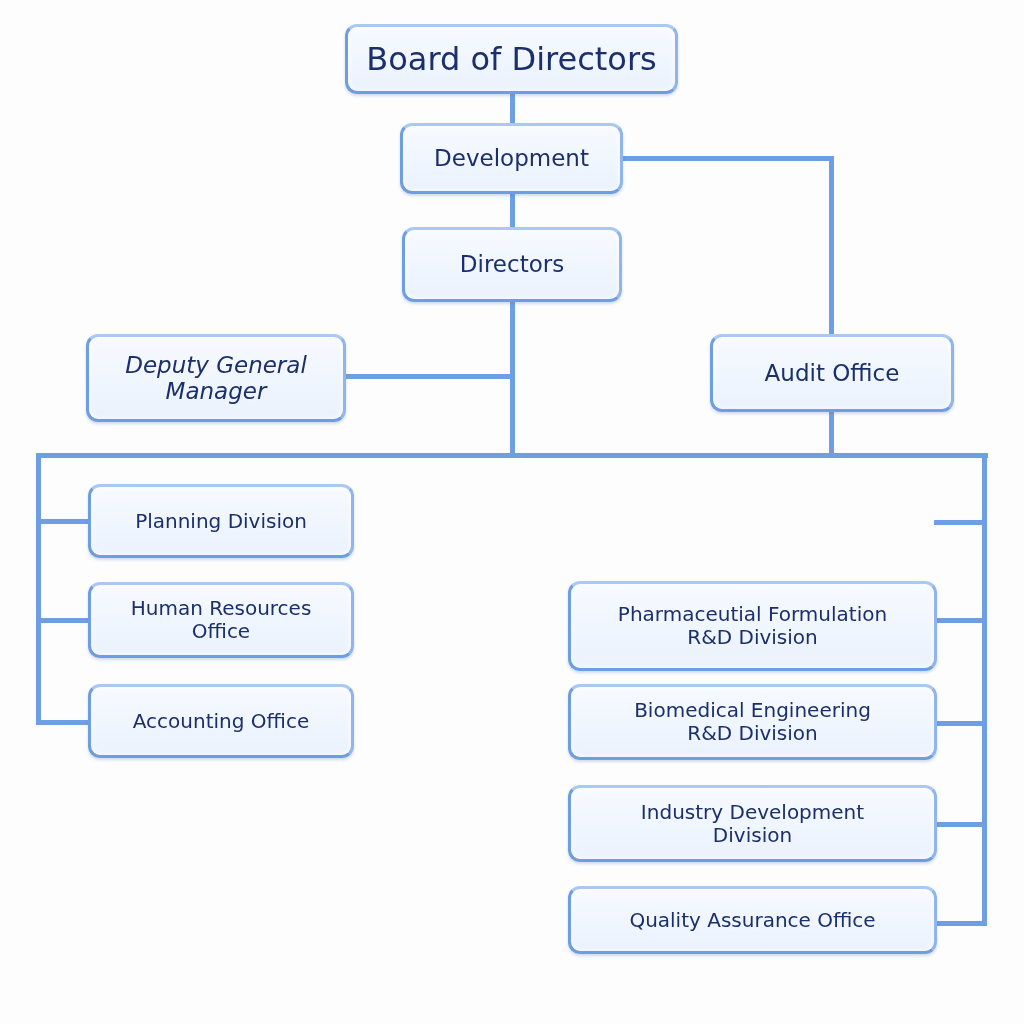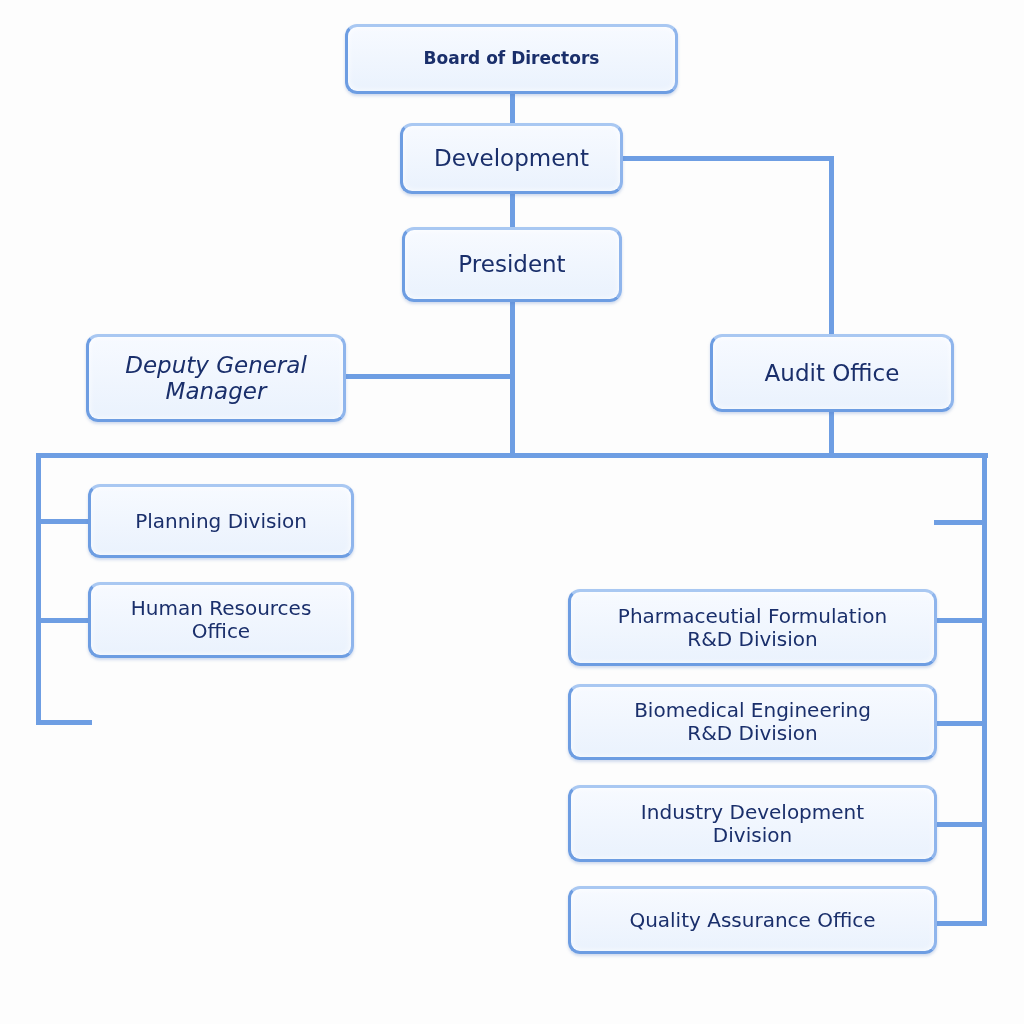--- a/index.html
+++ b/index.html
@@ -15,21 +15,21 @@
     border: 3px solid #6d9de2;
     border-top-color: #a9c8f2;
     border-right-color: #8fb5ec;
     border-radius: 12px;
     background: linear-gradient(180deg, #f7faff 0%, #eaf2fd 100%);
     box-shadow: inset 0 0 6px rgba(255,255,255,0.9), 0 2px 3px rgba(80,120,190,0.25);
     display: flex; align-items: center; justify-content: center;
     text-align: center; color: #1a2f6b; line-height: 1.15;
     white-space: pre-line;
   }
-  .fs-xl { font-size: 17px; font-weight: bold; }
+  .fs-xl { font-size: 32px; }
   .fs-l { font-size: 23px; }
   .fs-m { font-size: 20px; }
 </style>
 </head>
 <body>
 
 <div id="chart">
 
   <div class="line" style="left:510px;top:93px;width:5px;height:32px;"></div>
   <div class="line" style="left:510px;top:193px;width:5px;height:36px;"></div>
@@ -47,29 +47,30 @@
   <div class="line" style="left:36px;top:720px;width:56px;height:5px;"></div>
 
   <div class="line" style="left:934px;top:520px;width:53px;height:5px;"></div>
   <div class="line" style="left:934px;top:618px;width:53px;height:5px;"></div>
   <div class="line" style="left:934px;top:721px;width:53px;height:5px;"></div>
   <div class="line" style="left:934px;top:822px;width:53px;height:5px;"></div>
   <div class="line" style="left:934px;top:921px;width:53px;height:5px;"></div>
 
   <div class="node fs-xl" style="left:345px;top:24px;width:333px;height:70px;">Board of Directors</div>
   <div class="node fs-l" style="left:400px;top:123px;width:223px;height:71px;">Development</div>
-  <div class="node fs-l" style="left:402px;top:227px;width:220px;height:75px;">President</div>
+  <div class="node fs-l" style="left:402px;top:227px;width:220px;height:75px;">Directors</div>
   <div class="node fs-l" style="left:86px;top:334px;width:260px;height:88px;font-style:italic;">Deputy General
 Manager</div>
   <div class="node fs-l" style="left:710px;top:334px;width:244px;height:78px;">Audit Office</div>
 
   <div class="node fs-m" style="left:88px;top:484px;width:266px;height:74px;">Planning Division</div>
   <div class="node fs-m" style="left:88px;top:582px;width:266px;height:76px;">Human Resources
 Office</div>
+  <div class="node fs-m" style="left:88px;top:684px;width:266px;height:74px;">Accounting Office</div>
 
-  <div class="node fs-m" style="left:568px;top:581px;width:369px;height:77px;margin-top:8px;">Pharmaceutial Formulation
+  <div class="node fs-m" style="left:568px;top:581px;width:369px;height:90px;">Pharmaceutial Formulation
 R&amp;D Division</div>
   <div class="node fs-m" style="left:568px;top:684px;width:369px;height:76px;">Biomedical Engineering
 R&amp;D Division</div>
   <div class="node fs-m" style="left:568px;top:785px;width:369px;height:77px;">Industry Development
 Division</div>
   <div class="node fs-m" style="left:568px;top:886px;width:369px;height:68px;">Quality Assurance Office</div>
 </div>
 
 </body></html>

